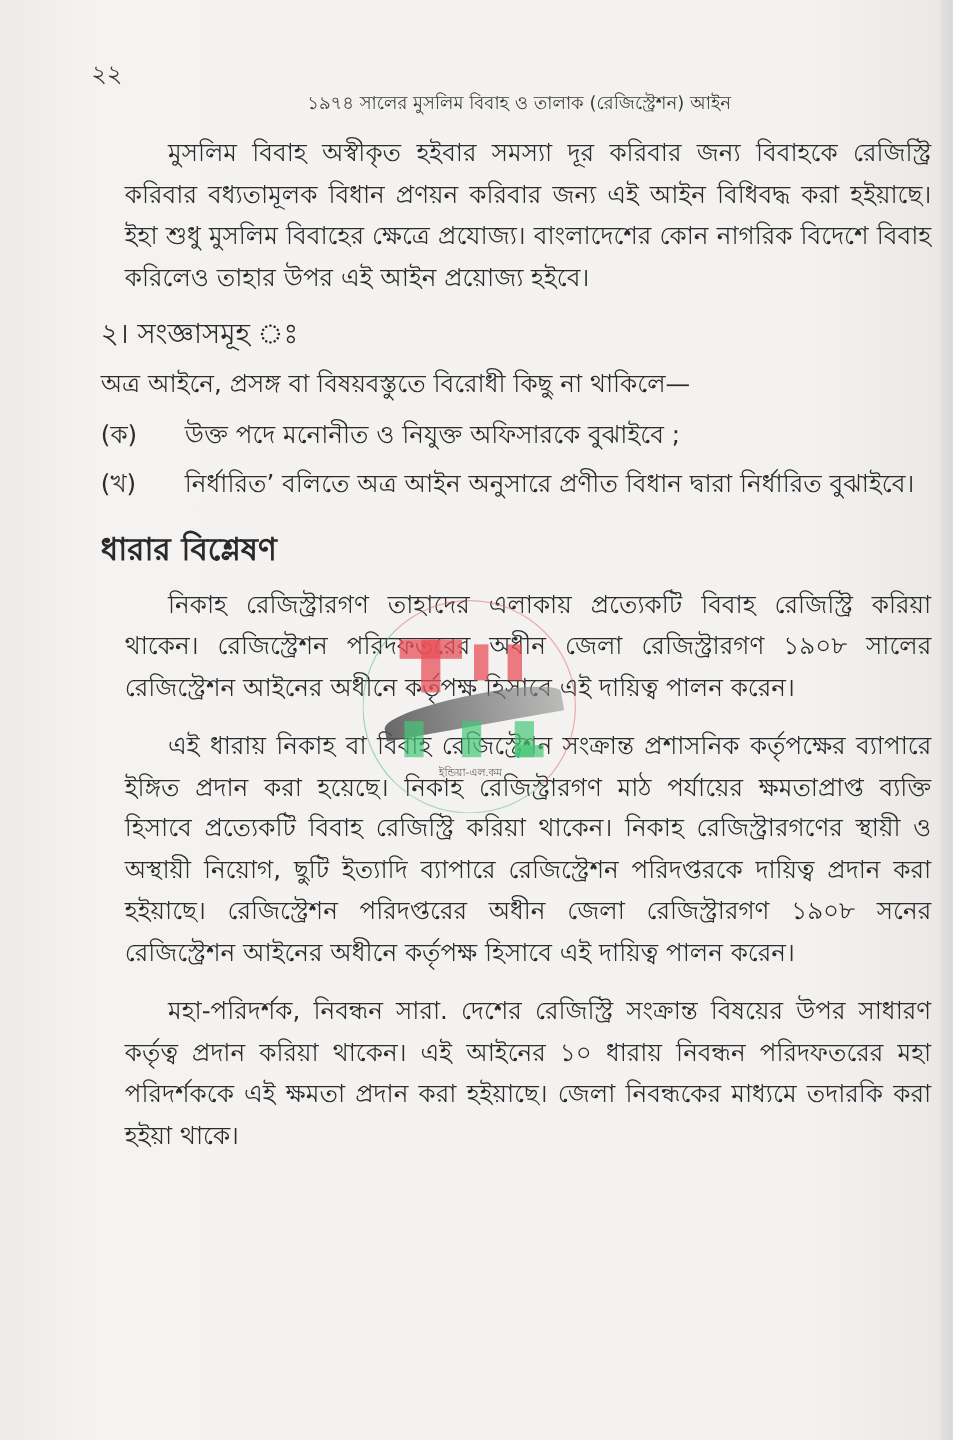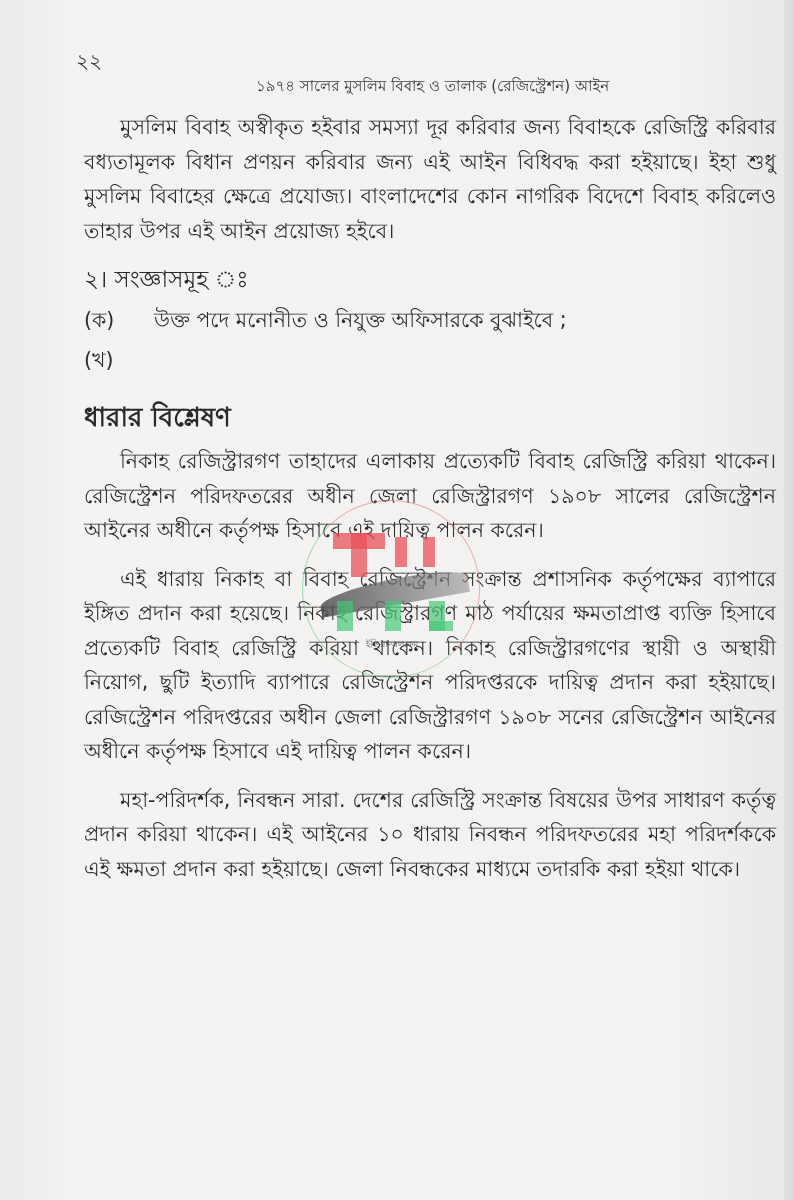--- a/index.html
+++ b/index.html
@@ -22,21 +22,21 @@
     position: absolute; top: 46px; left: 76px; right: 40px; height: 28px;
     font-size: 15px; color: #3a3a3a;
   }
   .page-number { position: absolute; left: 0; top: 0; font-size: 20px; }
   .running-title { position: absolute; left: 180px; top: 3px; font-size: 15px; margin-top: 25px; }
   .content {
     position: absolute; left: 84px; width: 692px; top: 110px;
     font-size: 20.5px; line-height: 34.5px; color: #2c2c2c;
   }
   p { margin: 0; text-align: justify; }
-  .indent { text-indent: 36px; }
+  .indent { text-indent: 36px; margin-left: 20px; }
   .intro { margin-bottom: 14px; }
   .section-head { font-size: 23px; font-weight: normal; margin: 4px 0 6px 0; color: #2a2a2a; }
   .lead { margin-bottom: 8px; }
   .clause { display: flex; margin-bottom: 6px; }
   .clause-label { width: 70px; flex: none; }
   .clause-body { flex: 1; }
   .clause-body p + p { margin-top: 0; }
   .analysis-head {
     font-size: 26px; font-weight: bold; margin: 22px 0 10px 0;
     color: #2a2a2a; position: relative; z-index: 2;
@@ -70,30 +70,34 @@
 
   <div class="header">
     <span class="page-number">২২</span>
     <span class="running-title">১৯৭৪ সালের মুসলিম বিবাহ ও তালাক (রেজিস্ট্রেশন) আইন</span>
   </div>
 
   <div class="content">
     <p class="indent intro">মুসলিম বিবাহ অস্বীকৃত হইবার সমস্যা দূর করিবার জন্য বিবাহকে রেজিস্ট্রি করিবার বধ্যতামূলক বিধান প্রণয়ন করিবার জন্য এই আইন বিধিবদ্ধ করা হইয়াছে। ইহা শুধু মুসলিম বিবাহের ক্ষেত্রে প্রযোজ্য। বাংলাদেশের কোন নাগরিক বিদেশে বিবাহ করিলেও তাহার উপর এই আইন প্রয়োজ্য হইবে।</p>
 
     <div class="section-head">২। সংজ্ঞাসমূহ ঃ</div>
+    <p class="lead">অত্র আইনে, প্রসঙ্গ বা বিষয়বস্তুতে বিরোধী কিছু না থাকিলে—</p>
 
     <div class="clause">
       <div class="clause-label">(ক)</div>
       <div class="clause-body">
         <p>উক্ত পদে মনোনীত ও নিযুক্ত অফিসারকে বুঝাইবে ;</p>
       </div>
     </div>
 
     <div class="clause">
       <div class="clause-label">(খ)</div>
+      <div class="clause-body">
+        <p>নির্ধারিত’ বলিতে অত্র আইন অনুসারে প্রণীত বিধান দ্বারা নির্ধারিত বুঝাইবে।</p>
+      </div>
     </div>
 
     <div class="analysis-head">ধারার বিশ্লেষণ</div>
 
     <p class="indent para">নিকাহ রেজিস্ট্রারগণ তাহাদের এলাকায় প্রত্যেকটি বিবাহ রেজিস্ট্রি করিয়া থাকেন। রেজিস্ট্রেশন পরিদফতরের অধীন জেলা রেজিস্ট্রারগণ ১৯০৮ সালের রেজিস্ট্রেশন আইনের অধীনে কর্তৃপক্ষ হিসাবে এই দায়িত্ব পালন করেন।</p>
     <p class="indent para">এই ধারায় নিকাহ বা বিবাহ রেজিস্ট্রেশন সংক্রান্ত প্রশাসনিক কর্তৃপক্ষের ব্যাপারে ইঙ্গিত প্রদান করা হয়েছে। নিকাহ রেজিস্ট্রারগণ মাঠ পর্যায়ের ক্ষমতাপ্রাপ্ত ব্যক্তি হিসাবে প্রত্যেকটি বিবাহ রেজিস্ট্রি করিয়া থাকেন। নিকাহ রেজিস্ট্রারগণের স্থায়ী ও অস্থায়ী নিয়োগ, ছুটি ইত্যাদি ব্যাপারে রেজিস্ট্রেশন পরিদপ্তরকে দায়িত্ব প্রদান করা হইয়াছে। রেজিস্ট্রেশন পরিদপ্তরের অধীন জেলা রেজিস্ট্রারগণ ১৯০৮ সনের রেজিস্ট্রেশন আইনের অধীনে কর্তৃপক্ষ হিসাবে এই দায়িত্ব পালন করেন।</p>
     <p class="indent para">মহা-পরিদর্শক, নিবন্ধন সারা. দেশের রেজিস্ট্রি সংক্রান্ত বিষয়ের উপর সাধারণ কর্তৃত্ব প্রদান করিয়া থাকেন। এই আইনের ১০ ধারায় নিবন্ধন পরিদফতরের মহা পরিদর্শককে এই ক্ষমতা প্রদান করা হইয়াছে। জেলা নিবন্ধকের মাধ্যমে তদারকি করা হইয়া থাকে।</p>
   </div>
 
   <div class="watermark">

